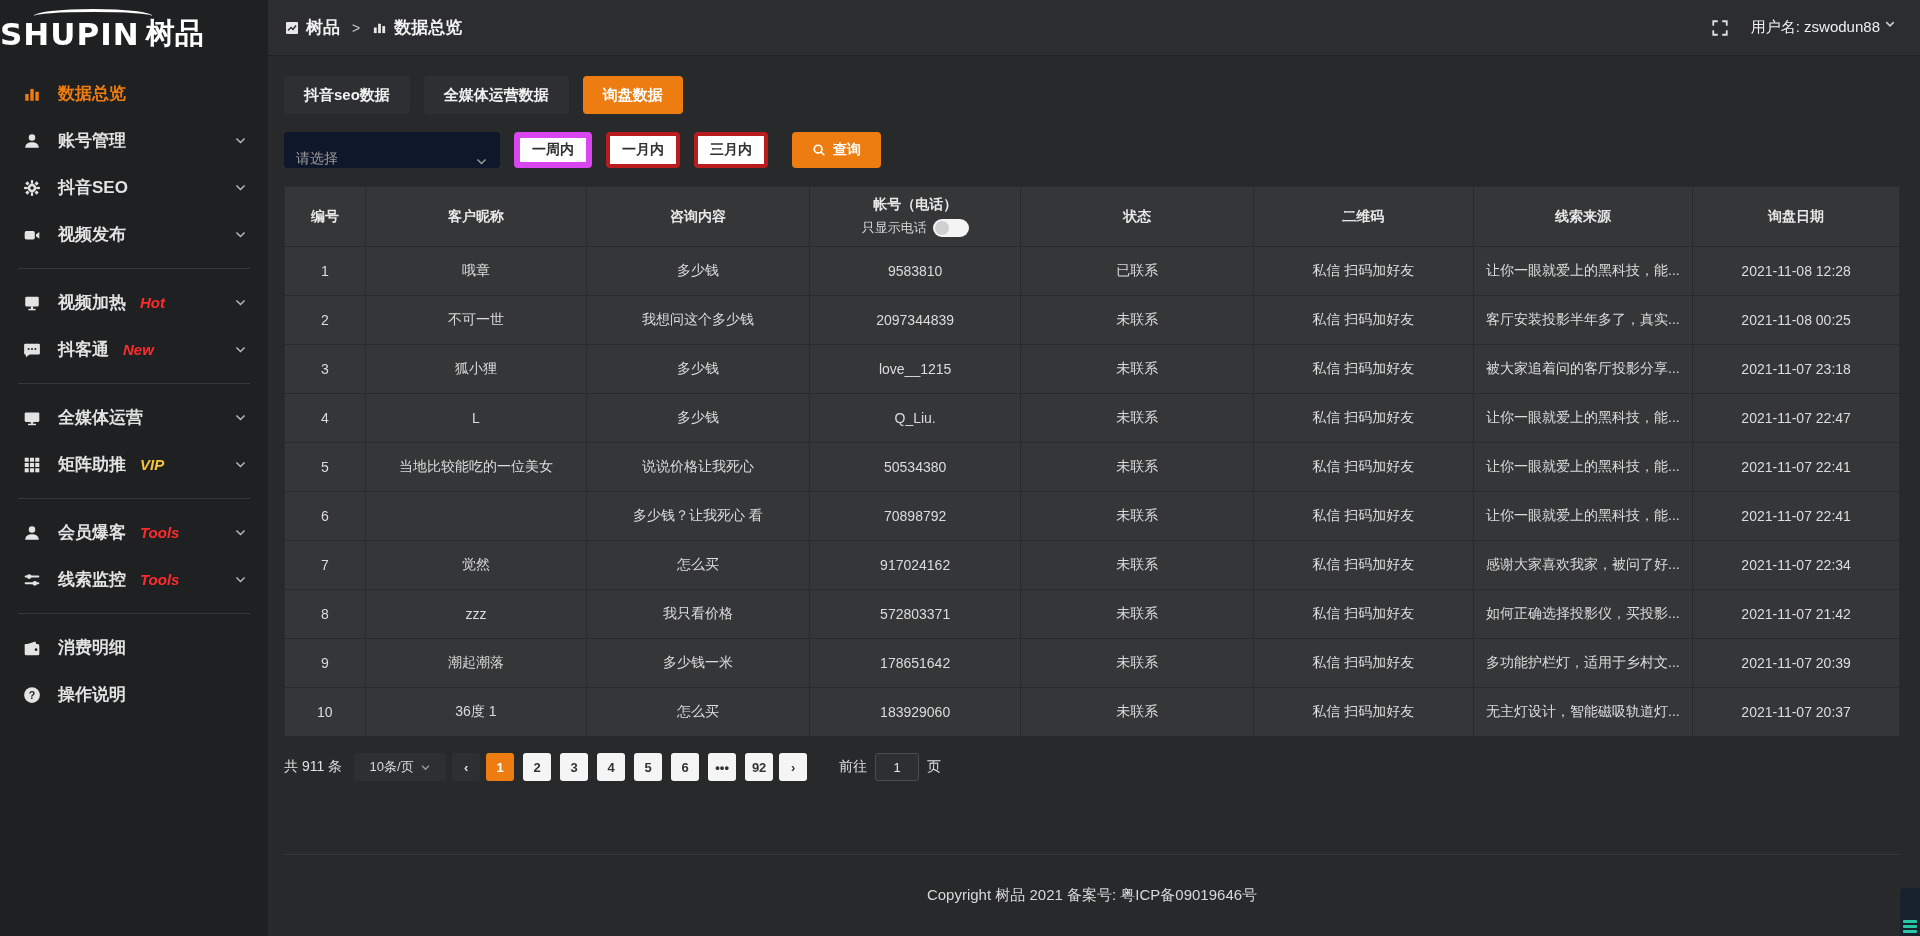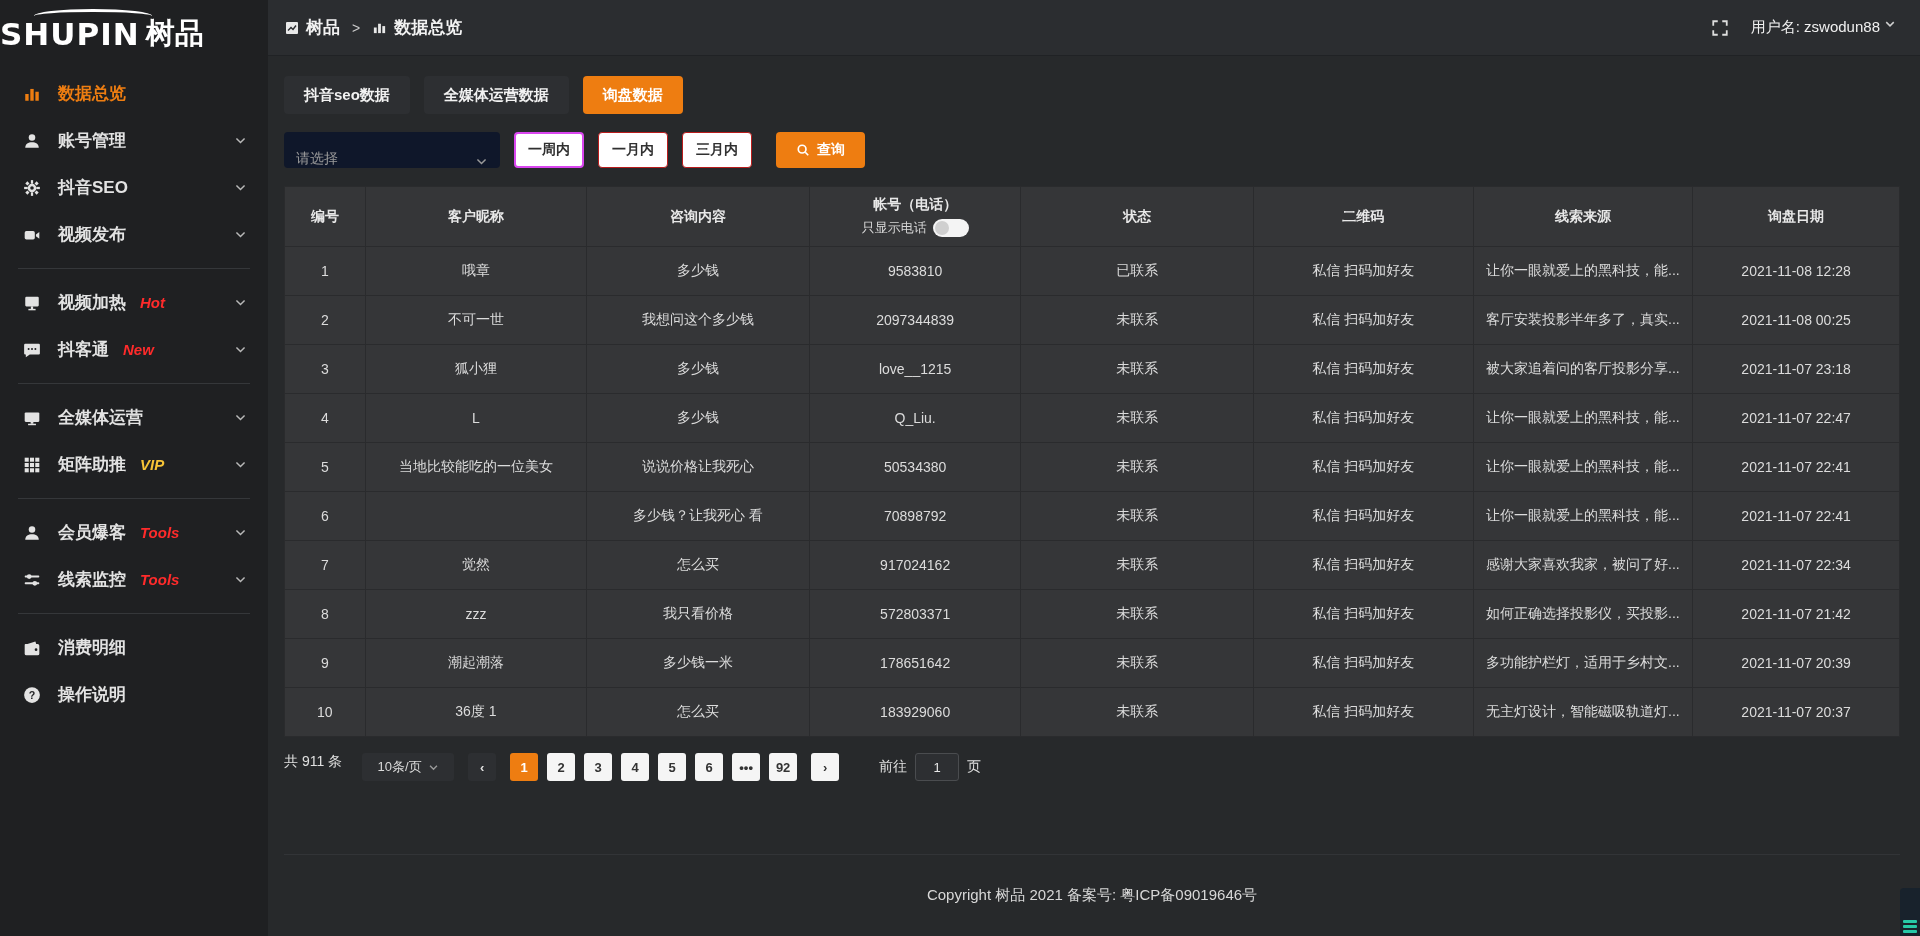--- a/index.html
+++ b/index.html
@@ -36,42 +36,42 @@
   
   .content { flex:1; display:flex; flex-direction:column; padding:20px 20px 0 16px; }
   .tabs { display:flex; gap:14px; }
   .tab-btn { height:38px; padding:0 20px; border:none; border-radius:4px; background:#2d2f32; color:#f2f2f2; font-size:15px; font-weight:bold; cursor:pointer; font-family:inherit; }
   .tab-btn.active { background:#ee7d11; color:#fff; }
 
   .filter-row { display:flex; align-items:center; margin-top:18px; gap:14px; }
   .select { width:216px; height:36px; background:#0f172a; border-radius:4px; display:flex; align-items:flex-end; padding:0 12px; font-size:14px; color:#9a9a9a; cursor:pointer; }
   .select .grow { flex:1; }
   .select .chev { width:13px; height:13px; color:#9a9a9a; }
-  .range-btn { height:36px; min-width:70px; padding:0 12px; border-radius:4px; background:#fff; border:1px solid #b91c1c; color:#303030; font-size:14px; font-weight:bold; cursor:pointer; font-family:inherit; }
-  .range-btn.active { border:2px solid #d946ef; }
+  .range-btn { height:36px; min-width:70px; padding:0 12px; border-radius:4px; background:#fff; border:4px solid #b91c1c; color:#303030; font-size:14px; font-weight:bold; cursor:pointer; font-family:inherit; }
+  .range-btn.active { border:6px solid #d946ef; }
   .query-btn { height:36px; padding:0 20px; margin-left:10px; border:none; border-radius:4px; background:#ee7d11; color:#fff; font-size:14px; font-weight:bold; cursor:pointer; display:flex; align-items:center; gap:7px; font-family:inherit; }
   .query-btn .q-icon { width:14px; height:14px; }
 
   
   table.data { width:100%; margin-top:18px; border-collapse:collapse; background:#353638; table-layout:fixed; }
   table.data th, table.data td { border:1px solid #2a2b2d; font-size:14px; color:#dcdcdc; text-align:center; padding:4px 8px; overflow:hidden; white-space:nowrap; }
   table.data th { height:60px; font-weight:bold; color:#e8e8e8; }
   table.data td { height:49px; }
   th.al, td.al { text-align:left; padding-left:14px; }
   td.col-date { font-size:15px; color:#f0f0f0; }
   .orange { color:#ee7d11; }
   .contacted { color:#e8e8e8; }
   .qr-link, .source-link { cursor:pointer; }
   .th-phone { display:flex; flex-direction:column; align-items:center; gap:5px; }
   .toggle-row { display:flex; align-items:center; gap:6px; font-size:13px; font-weight:normal; color:#d6d6d6; }
   .toggle { width:36px; height:18px; border-radius:9px; background:#f4f4f4; position:relative; cursor:pointer; }
   .toggle .knob { position:absolute; left:2px; top:2px; width:14px; height:14px; border-radius:50%; background:#cfcfcf; }
 
   
-  .pager { display:flex; align-items:flex-start; margin-top:16px; gap:14px; font-size:14px; color:#e0e0e0; }
+  .pager { display:flex; align-items:center; margin-top:16px; gap:6px; font-size:14px; color:#e0e0e0; }
   .pg-total { margin-right:6px; }
   .pg-size { width:92px; height:28px; background:#2d2f32; border-radius:3px; display:flex; align-items:center; justify-content:center; gap:6px; font-size:13px; color:#dadada; cursor:pointer; }
   .pg-size .chev { width:11px; height:11px; color:#9a9a9a; }
   .pg-btn { min-width:28px; height:28px; border:none; border-radius:3px; background:#f5f5f5; color:#333; font-size:13px; font-weight:bold; cursor:pointer; font-family:inherit; }
   .pg-btn.prev { background:#2d2f32; color:#e0e0e0; }
   .pg-btn.active { background:#ee7d11; color:#fff; }
   .pg-goto { display:flex; align-items:center; gap:8px; margin-left:26px; }
   .pg-input { width:44px; height:28px; background:#2d2f32; border:1px solid #4a4c4f; border-radius:3px; color:#e8e8e8; text-align:center; font-size:13px; font-family:inherit; }
 
   

